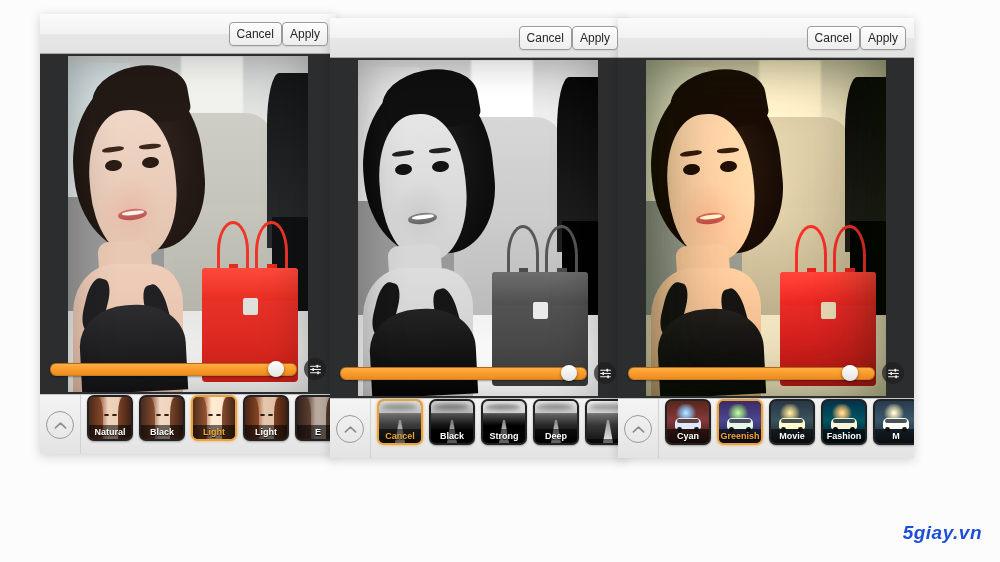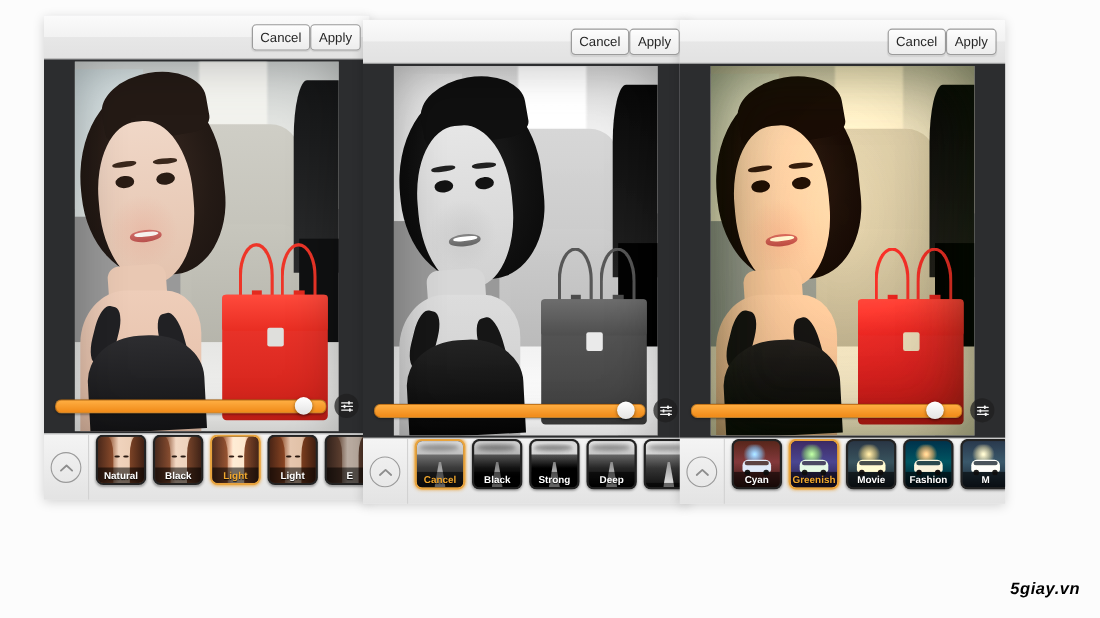--- a/index.html
+++ b/index.html
@@ -254,22 +254,22 @@
      background:#1c1c1c;border-radius:50%;}
   .tart.van.lomo-cyan{filter:hue-rotate(150deg) saturate(1.2);}
   .tart.van.lomo-green{filter:hue-rotate(45deg) saturate(1.3) brightness(1.05);}
   .tart.van.lomo-movie{filter:sepia(.4) saturate(1.2);}
   .tart.van.lomo-fashion{filter:hue-rotate(-20deg) saturate(1.4) contrast(1.1);}
   .tart.van.lomo-more{filter:brightness(1.15) saturate(.6);}
 
   
   .watermark{
     position:absolute;right:18px;bottom:18px;
-    font-size:15px;font-weight:bold;font-style:italic;
-    color:#000000;letter-spacing:.5px;
+    font-size:19px;font-weight:bold;font-style:italic;
+    color:#1d4ed8;letter-spacing:.5px;
     text-shadow:0 1px 0 #fff;
     user-select:none;
   }
 </style>
 </head>
 <body>
 
 <div class="stage">
 
   <div class="panel" id="panel-1">

